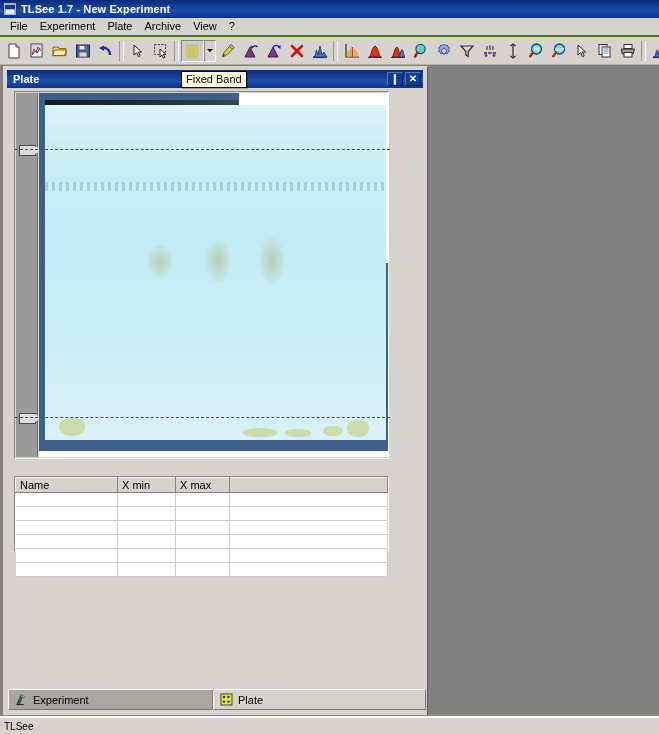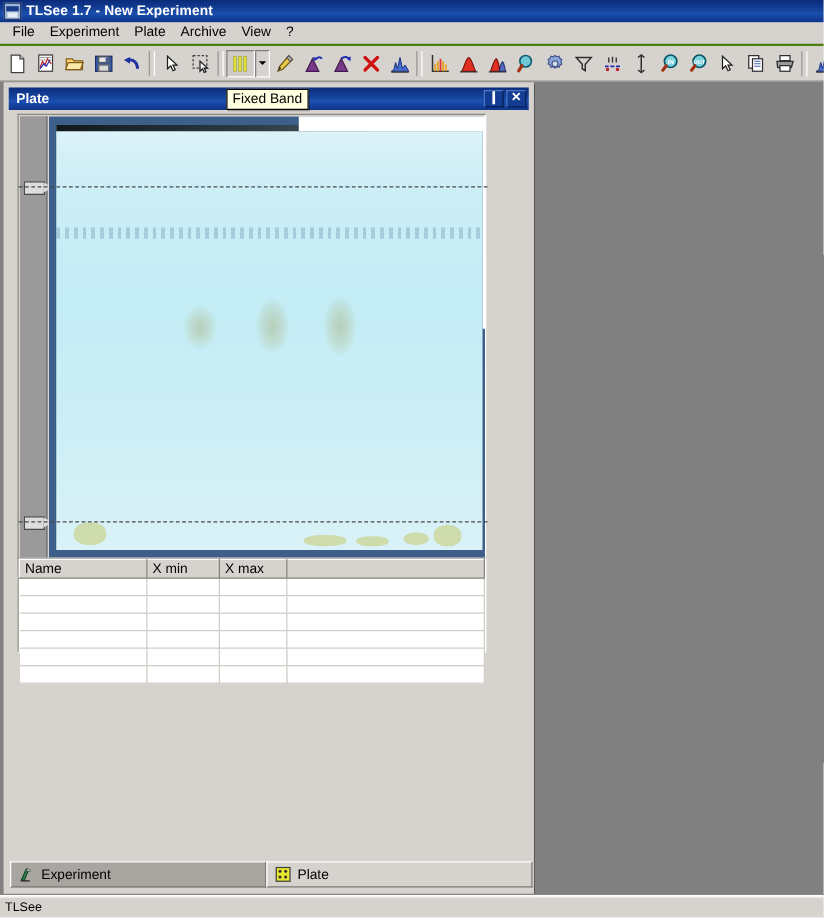--- a/index.html
+++ b/index.html
@@ -264,21 +264,21 @@
   .dashed-line {
     position: absolute;
     left: 0px;
     width: 375px; height: 0px;
     border-top: 1px dashed #4a4a4a;
     z-index: 20;
   }
 
   
   #bands-table {
-    position: absolute; left: 9px; top: 378px;
+    position: absolute; left: 9px; top: 408px;
     width: 375px; height: 76px;
     background: #ffffff;
     border: 1px solid #8a8780;
     border-right-color: #ffffff; border-bottom-color: #ffffff;
     box-sizing: border-box;
   }
   #bands-table table {
     border-collapse: collapse;
     width: 100%;
     table-layout: fixed;

